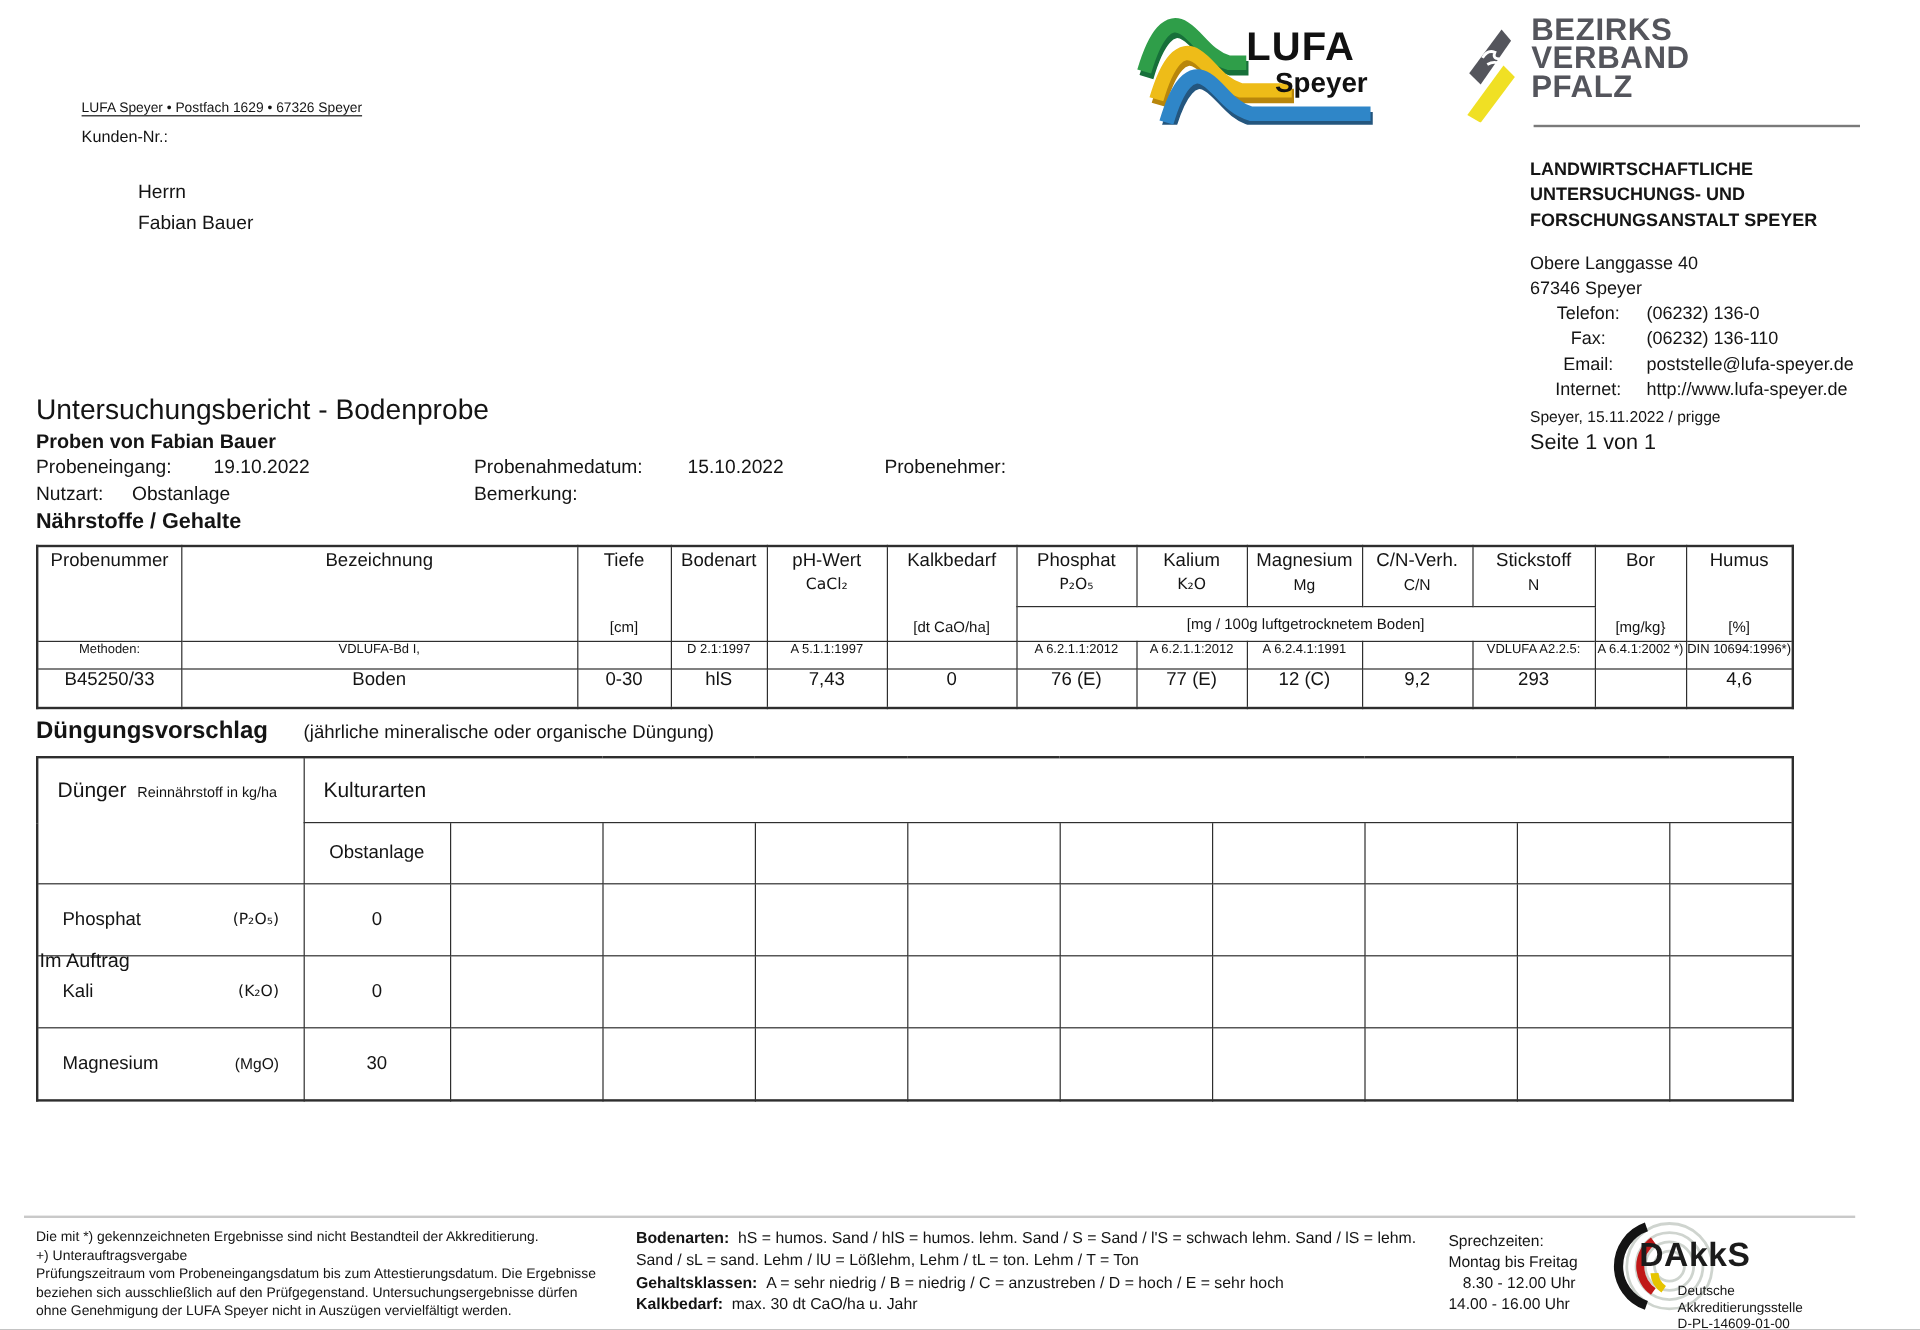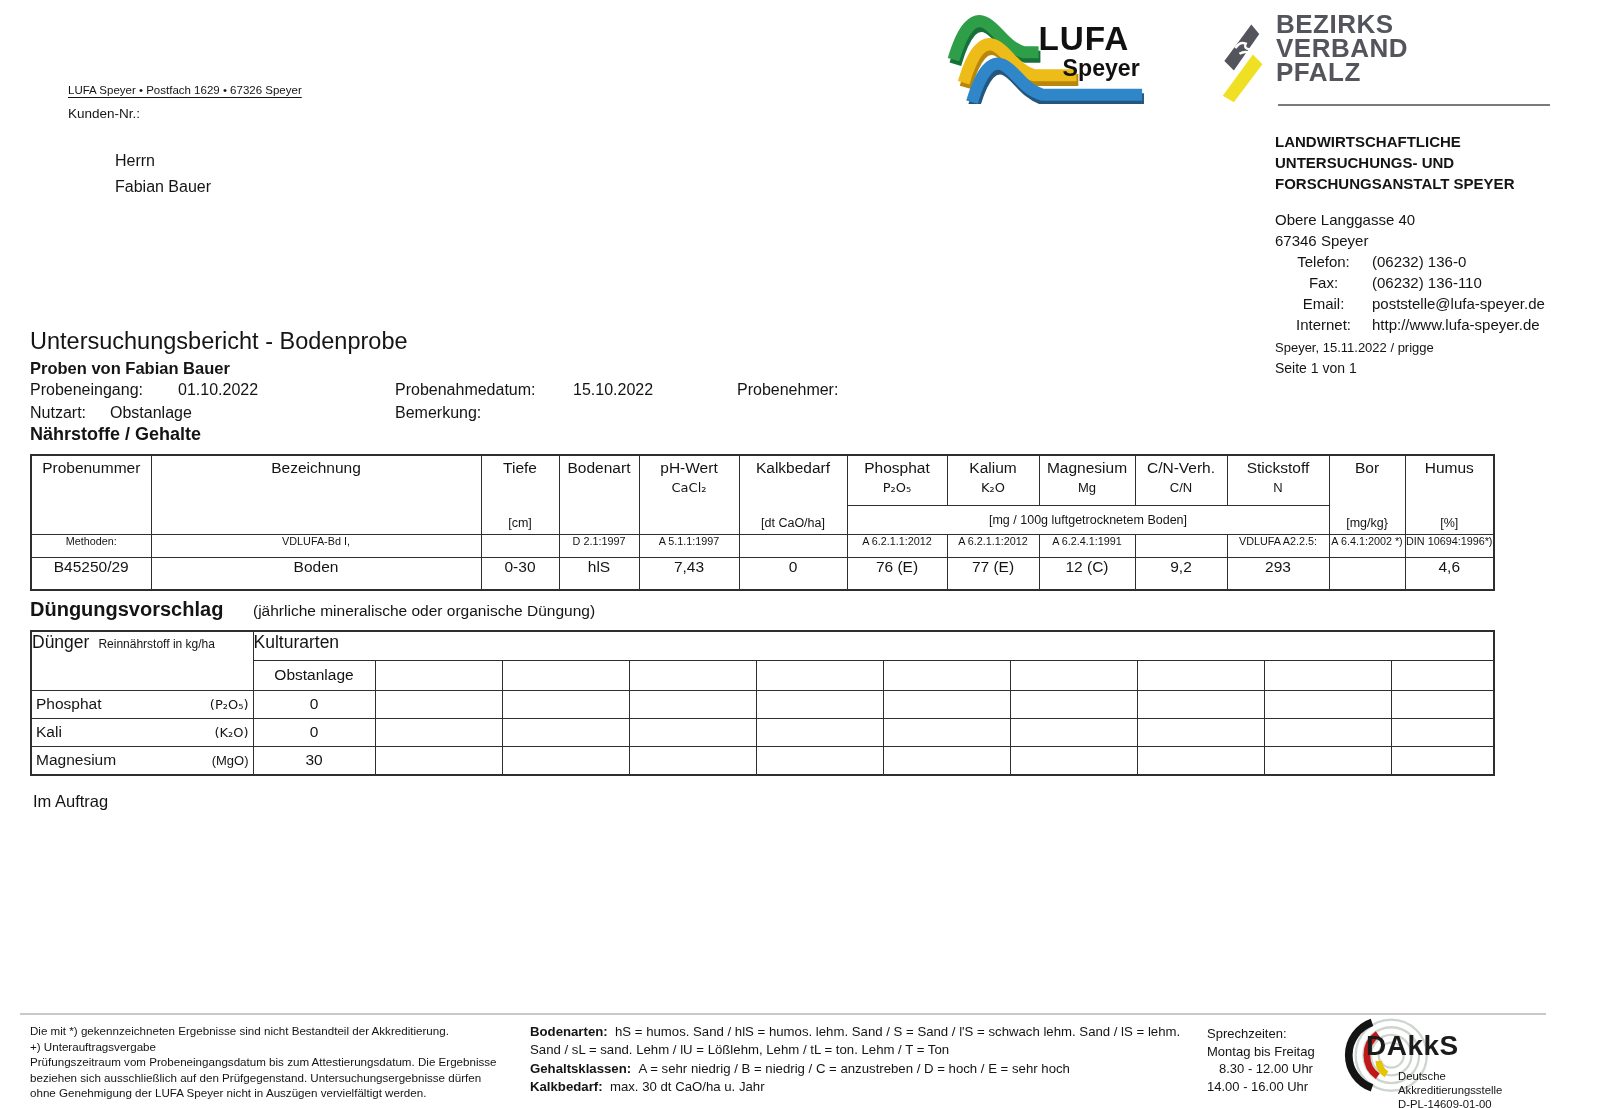--- a/index.html
+++ b/index.html
@@ -15,21 +15,21 @@
   .bv-wrap{left:1218px;top:12px;display:flex;align-items:flex-start;}
   .bv-text{margin-left:12px;font-size:26px;font-weight:700;line-height:24px;color:#54555c;letter-spacing:.5px;}
   .bv-rule{left:1278px;top:104px;width:272px;height:2px;background:#7a7a7a;}
 
   .inst{left:1275px;top:131px;font-size:15px;line-height:21px;}
   .inst .bold{font-weight:700;}
   .inst .addr{margin-top:15px;}
   .contact-row{display:flex;text-align:center;}
   .contact-row .lab{width:97px;}
   .inst .dateline{font-size:13px;margin-top:2px;}
-  .inst .pageline{font-size:14px;}
+  .inst .pageline{font-size:18px;}
 
   
   .title{left:30px;top:328px;font-size:23.5px;}
   .subtitle{left:30px;top:359px;font-size:16.5px;font-weight:700;}
   .metarow{left:0;height:22px;font-size:16px;width:1312px;}
   .m1{top:381px;} .m2{top:404px;}
   .metarow span{position:absolute;white-space:nowrap;}
   .section-title{left:30px;top:424px;font-size:18px;font-weight:700;}
 
   
@@ -47,21 +47,21 @@
   tr.methods td{font-size:10.8px;height:22px;vertical-align:middle;white-space:nowrap;}
   tr.sample td{font-size:15.5px;height:31px;vertical-align:middle;}
   td.pn{font-weight:700;text-align:left;padding-left:6px;font-size:16.5px;}
   td.bez{text-align:left;padding-left:8px;}
 
   
   .dg-heading{left:30px;top:598px;font-size:20px;font-weight:700;}
   .dg-note{left:253px;top:602px;font-size:15.5px;}
   .dtwrap{left:30px;top:630px;}
   #dtable{border-collapse:collapse;table-layout:fixed;width:1463px;border:2px solid #2e2e2e;}
-  #dtable th,#dtable td{border:1.5px solid #2e2e2e;padding:0;font-weight:400;overflow:hidden;}
+  #dtable th,#dtable td{border:1.5px solid #2e2e2e;padding:16px;font-weight:400;overflow:hidden;}
   .dg-head{vertical-align:top;text-align:left;padding:3px 8px 0 4px;}
   .dg-title{font-size:17.5px;} .dg-sub{font-size:12px;margin-left:9px;}
   .kult{text-align:left;font-size:17.5px;padding:2px 0 0 12px;vertical-align:top;}
   .culture{font-size:15.5px;text-align:center;vertical-align:middle;}
   .dg-name{display:flex;justify-content:space-between;align-items:center;padding:0 4px 0 4px;font-size:15.5px;height:27px;}
   .formula{font-size:13px;}
   .val{font-size:15.5px;text-align:center;vertical-align:middle;}
 
   .signature{left:33px;top:792px;font-size:16.5px;}
 
@@ -145,21 +145,21 @@
       <span>http://www.lufa-speyer.de</span>
     </div>
     <div class="dateline">Speyer,   15.11.2022 / prigge</div>
     <div class="pageline">Seite  1  von  1</div>
   </div>
 
   <div class="abs title">Untersuchungsbericht - Bodenprobe</div>
   <div class="abs subtitle">Proben von Fabian Bauer</div>
   <div class="abs metarow m1">
     <span style="left:30px;">Probeneingang:</span>
-    <span style="left:178px;">01.10.2022</span>
+    <span style="left:178px;">19.10.2022</span>
     <span style="left:395px;">Probenahmedatum:</span>
     <span style="left:573px;">15.10.2022</span>
     <span style="left:737px;">Probenehmer:</span>
   </div>
   <div class="abs metarow m2">
     <span style="left:30px;">Nutzart:</span>
     <span style="left:110px;">Obstanlage</span>
     <span style="left:395px;">Bemerkung:</span>
   </div>
   <div class="abs section-title">Nährstoffe / Gehalte</div>
@@ -253,21 +253,21 @@
         <td></td>
         <td>A 6.2.1.1:2012</td>
         <td>A 6.2.1.1:2012</td>
         <td>A 6.2.4.1:1991</td>
         <td></td>
         <td>VDLUFA A2.2.5:</td>
         <td>A 6.4.1:2002 *)</td>
         <td>DIN 10694:1996*)</td>
       </tr>
       <tr class="sample">
-        <td class="pn">B45250/29</td>
+        <td class="pn">B45250/33</td>
         <td class="bez">Boden</td>
         <td>0-30</td>
         <td>hlS</td>
         <td>7,43</td>
         <td>0</td>
         <td>76 (E)</td>
         <td>77 (E)</td>
         <td>12 (C)</td>
         <td>9,2</td>
         <td>293</td>

